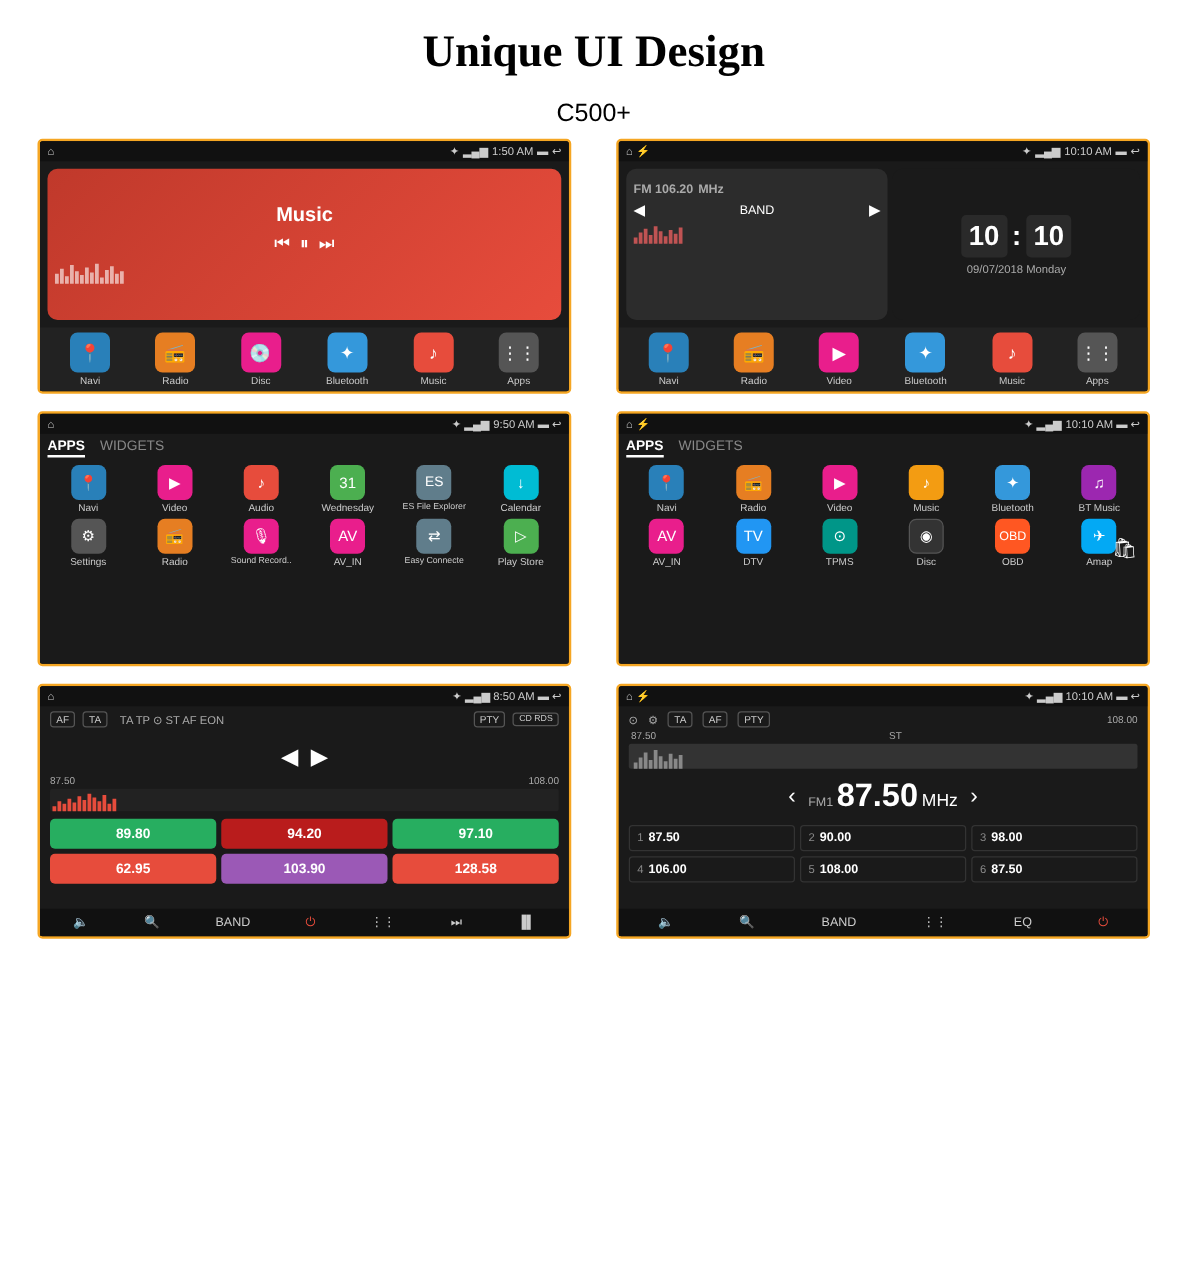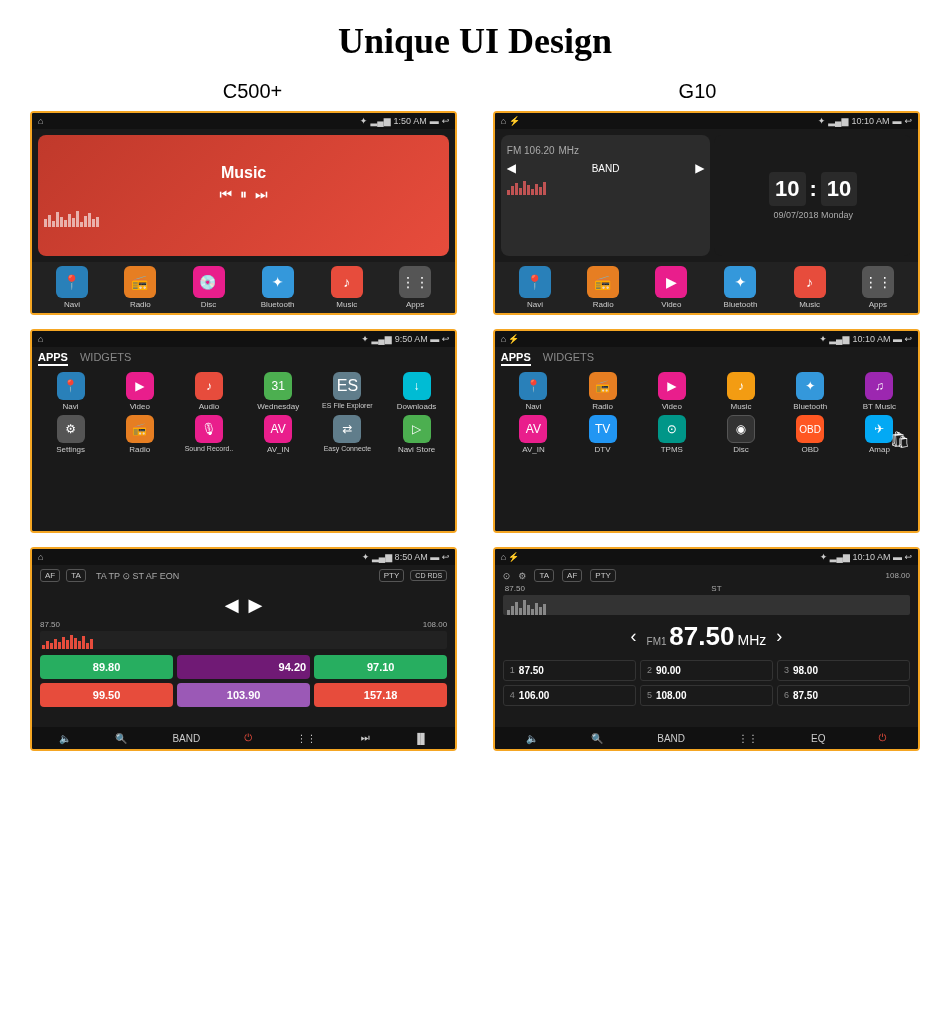--- a/index.html
+++ b/index.html
@@ -155,21 +155,21 @@
       padding: 6px;
     }
     .radio-widget {
       background: #2c2c2c;
       border-radius: 8px;
       flex: 1;
       display: flex;
       flex-direction: column;
       padding: 6px;
     }
-    .radio-freq { font-size: 14px; font-weight: normal; color: white; }
+    .radio-freq { font-size: 14px; font-weight: bold; color: white; }
     .radio-freq span { font-size: 10px; color: #aaa; }
     .radio-controls { display: flex; align-items: center; justify-content: space-between; margin: 4px 0; font-size: 12px; }
     .freq-bars {
       width: 100%;
       height: 16px;
       display: flex;
       align-items: flex-end;
       gap: 1px;
     }
     .clock-widget-g10 {
@@ -255,21 +255,21 @@
     }
     .preset-btn {
       border-radius: 4px;
       padding: 6px 4px;
       text-align: center;
       font-size: 11px;
       font-weight: bold;
       color: white;
     }
     .preset-green { background: #27ae60; }
-    .preset-cyan { background: #701a75; text-align: right; }
+    .preset-cyan { background: #b91c1c; }
     .preset-red { background: #e74c3c; }
     .preset-pink { background: #9b59b6; }
     .radio-bottom {
       display: flex;
       justify-content: space-around;
       align-items: center;
       background: #111;
       padding: 5px;
       font-size: 10px;
       color: #ccc;
@@ -334,21 +334,20 @@
       font-size: 16px;
     }
   </style>
 </head>
 <body>
 
 <h1 class="page-title">Unique UI Design</h1>
 
 <div class="columns-header">
   <div class="col-label">C500+</div>
-  <div class="col-label">G10</div>
 </div>
 
 <div class="screens-grid">
 
   <div class="screen-row">
 
     <div class="screen-wrapper">
       <div class="screen home-c500">
         <div class="status-bar">
           <div class="status-left">
@@ -524,26 +523,26 @@
             </div>
             <div class="app-icon">
               <div class="icon-box music-red" style="width:28px;height:28px;font-size:12px">♪</div>
               <span class="icon-label">Audio</span>
             </div>
             <div class="app-icon">
               <div class="icon-box" style="width:28px;height:28px;font-size:12px;background:#4CAF50">31</div>
               <span class="icon-label">Wednesday</span>
             </div>
             <div class="app-icon">
-              <div class="icon-box" style="width:28px;height:28px;font-size:16px;background:#607D8B">ES</div>
+              <div class="icon-box" style="width:28px;height:28px;font-size:11px;background:#607D8B">ES</div>
               <span class="icon-label" style="font-size:7px">ES File Explorer</span>
             </div>
             <div class="app-icon">
               <div class="icon-box" style="width:28px;height:28px;font-size:12px;background:#00BCD4">↓</div>
-              <span class="icon-label">Downloads</span>
+              <span class="icon-label">Calendar</span>
             </div>
             <div class="app-icon">
               <div class="icon-box" style="width:28px;height:28px;font-size:12px;background:#555">⚙</div>
               <span class="icon-label">Settings</span>
             </div>
             <div class="app-icon">
               <div class="icon-box radio-orange" style="width:28px;height:28px;font-size:12px">📻</div>
               <span class="icon-label">Radio</span>
             </div>
             <div class="app-icon">
@@ -553,21 +552,21 @@
             <div class="app-icon">
               <div class="icon-box" style="width:28px;height:28px;font-size:12px;background:#E91E8C">AV</div>
               <span class="icon-label">AV_IN</span>
             </div>
             <div class="app-icon">
               <div class="icon-box" style="width:28px;height:28px;font-size:12px;background:#607D8B">⇄</div>
               <span class="icon-label" style="font-size:7px">Easy Connecte</span>
             </div>
             <div class="app-icon">
               <div class="icon-box" style="width:28px;height:28px;font-size:12px;background:#4CAF50">▷</div>
-              <span class="icon-label">Navi Store</span>
+              <span class="icon-label">Play Store</span>
             </div>
           </div>
         </div>
       </div>
     </div>
 
     <div class="screen-wrapper">
       <div class="screen apps-screen">
         <div class="status-bar">
           <div class="status-left">
@@ -680,23 +679,23 @@
             <div style="height:11px;width:3px;background:#e74c3c"></div>
             <div style="height:8px;width:3px;background:#e74c3c"></div>
             <div style="height:13px;width:3px;background:#e74c3c"></div>
             <div style="height:6px;width:3px;background:#e74c3c"></div>
             <div style="height:10px;width:3px;background:#e74c3c"></div>
           </div>
           <div class="preset-grid" style="padding:0 8px;">
             <div class="preset-btn preset-green">89.80</div>
             <div class="preset-btn preset-cyan">94.20</div>
             <div class="preset-btn preset-green">97.10</div>
-            <div class="preset-btn preset-red">99.50</div>
+            <div class="preset-btn preset-red">62.95</div>
             <div class="preset-btn preset-pink">103.90</div>
-            <div class="preset-btn preset-red">157.18</div>
+            <div class="preset-btn preset-red">128.58</div>
           </div>
         </div>
         <div class="radio-bottom">
           <span>🔈</span>
           <span>🔍</span>
           <span>BAND</span>
           <span class="pwr-red">⏻</span>
           <span>⋮⋮</span>
           <span>⏭</span>
           <span>▐▌</span>

